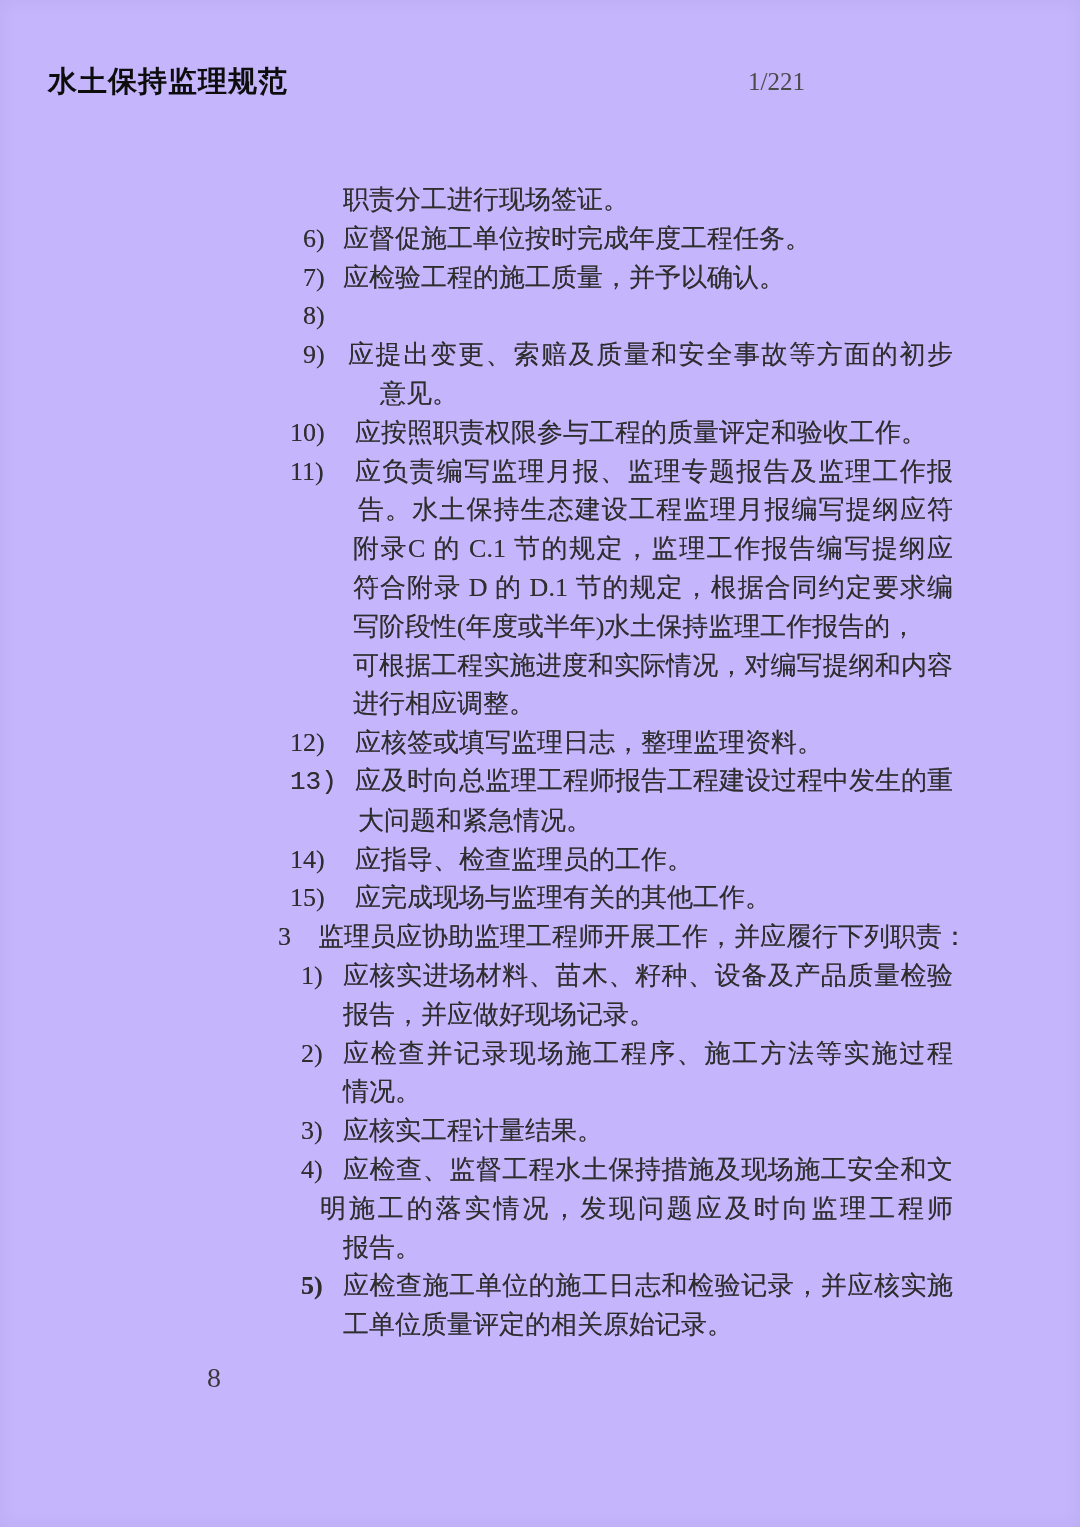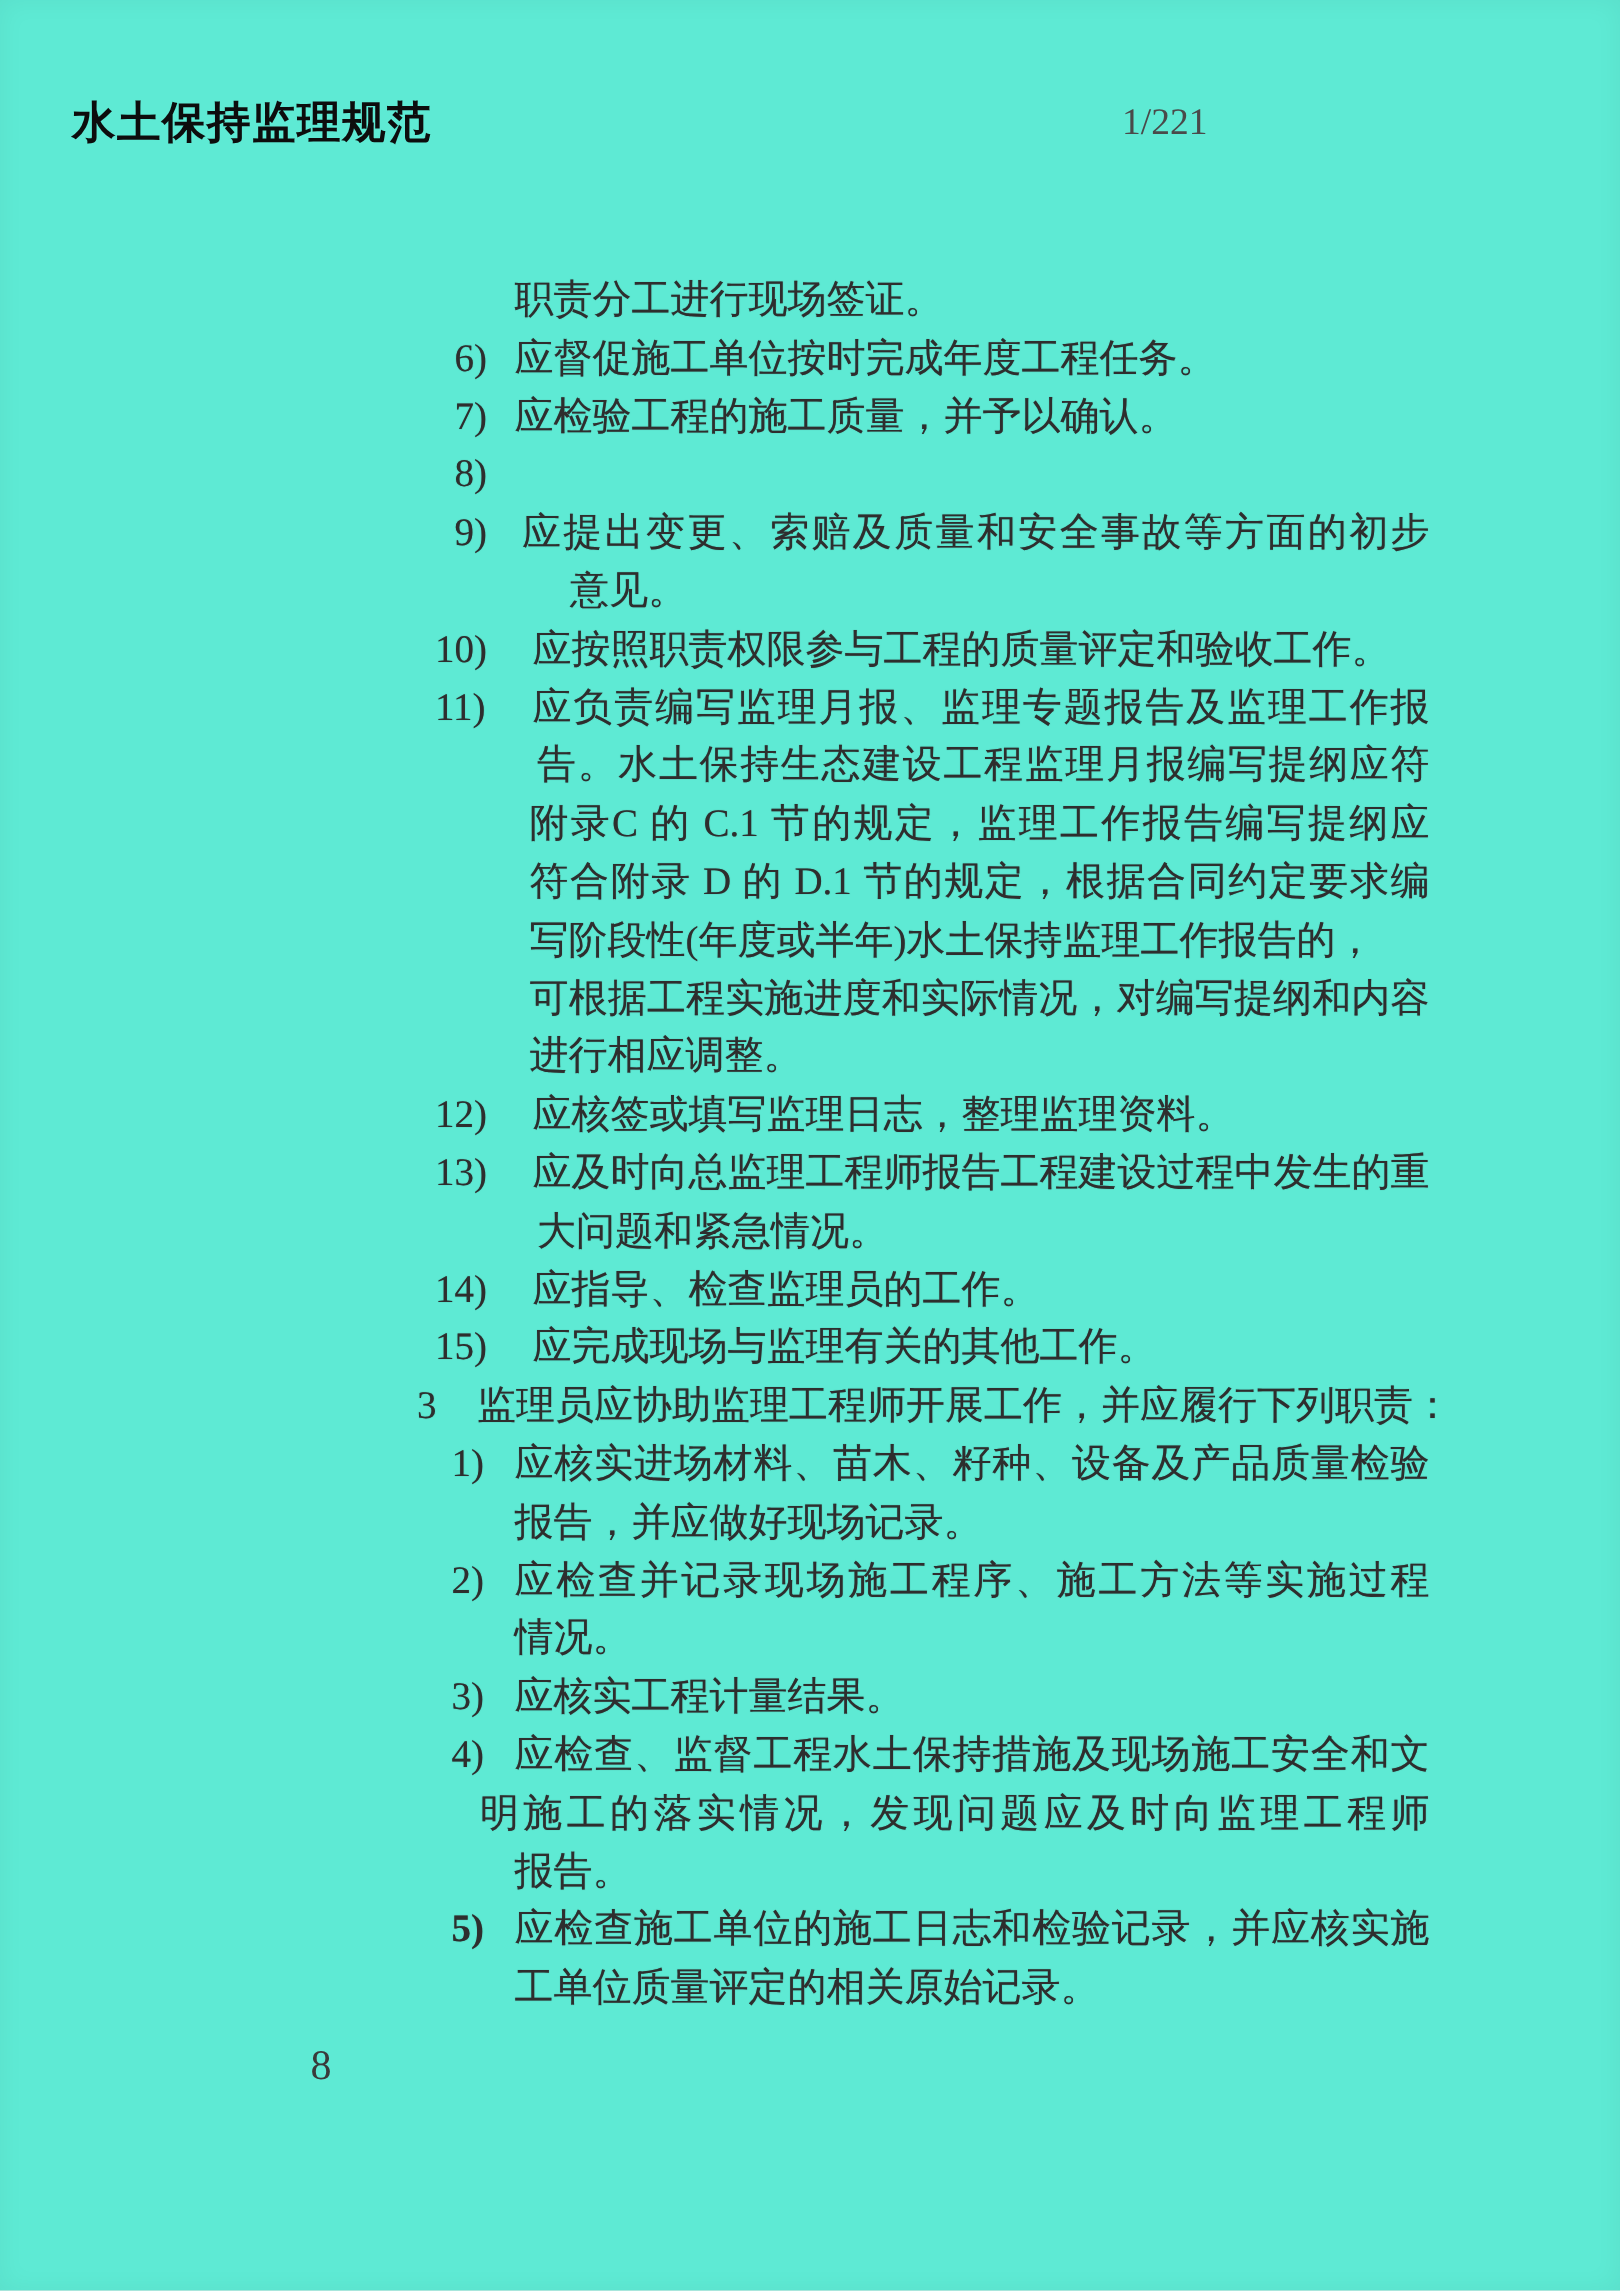--- a/index.html
+++ b/index.html
@@ -5,21 +5,21 @@
   html, body {
     margin: 0;
     padding: 0;
     background: #e8e8e8;
   }
   .page {
     position: relative;
     width: 1080px;
     height: 1527px;
     margin: 0 auto;
-    background: #5eead4;
+    background: #c4b5fd;
     overflow: hidden;
     box-shadow: inset 0 0 18px rgba(0,0,0,0.05);
   }
   
   .doc-header-title {
     position: absolute;
     left: 48px;
     top: 62px;
     font-family: "Liberation Sans", "DejaVu Sans", sans-serif;
     font-weight: bold;
@@ -135,21 +135,21 @@
       <div class="line fill" style="padding-left: 305px;">
         <span class="txt">可根据工程实施进度和实际情况，对编写提纲和内容</span>
       </div>
       <div class="line" style="padding-left: 305px;">
         <span class="txt">进行相应调整。</span>
       </div>
       <div class="line" style="padding-left: 307px;">
         <span class="num" style="left: 242px;">12)</span>
         <span class="txt">应核签或填写监理日志，整理监理资料。</span>
       </div>
-      <div class="line fill" style="padding-left: 307px;">
+      <div class="line fill" style="padding-left: 307px; font-family: Liberation Mono, monospace;">
         <span class="num" style="left: 242px;">13)</span>
         <span class="txt">应及时向总监理工程师报告工程建设过程中发生的重</span>
       </div>
       <div class="line" style="padding-left: 310px;">
         <span class="txt">大问题和紧急情况。</span>
       </div>
       <div class="line" style="padding-left: 307px;">
         <span class="num" style="left: 242px;">14)</span>
         <span class="txt">应指导、检查监理员的工作。</span>
       </div>

